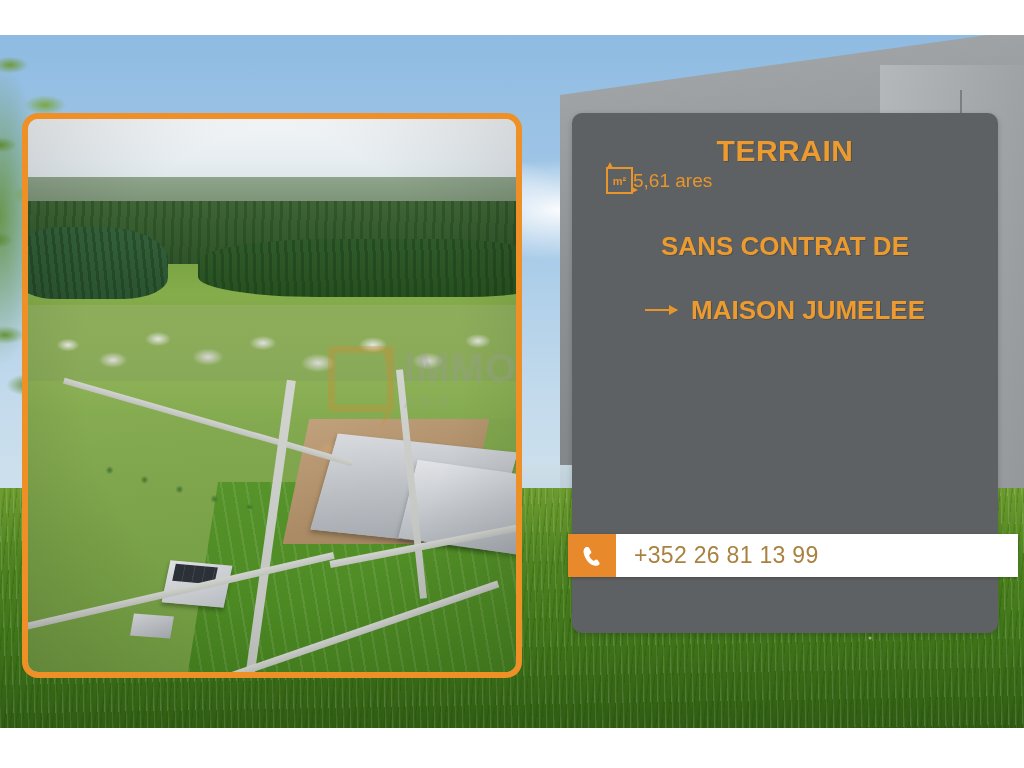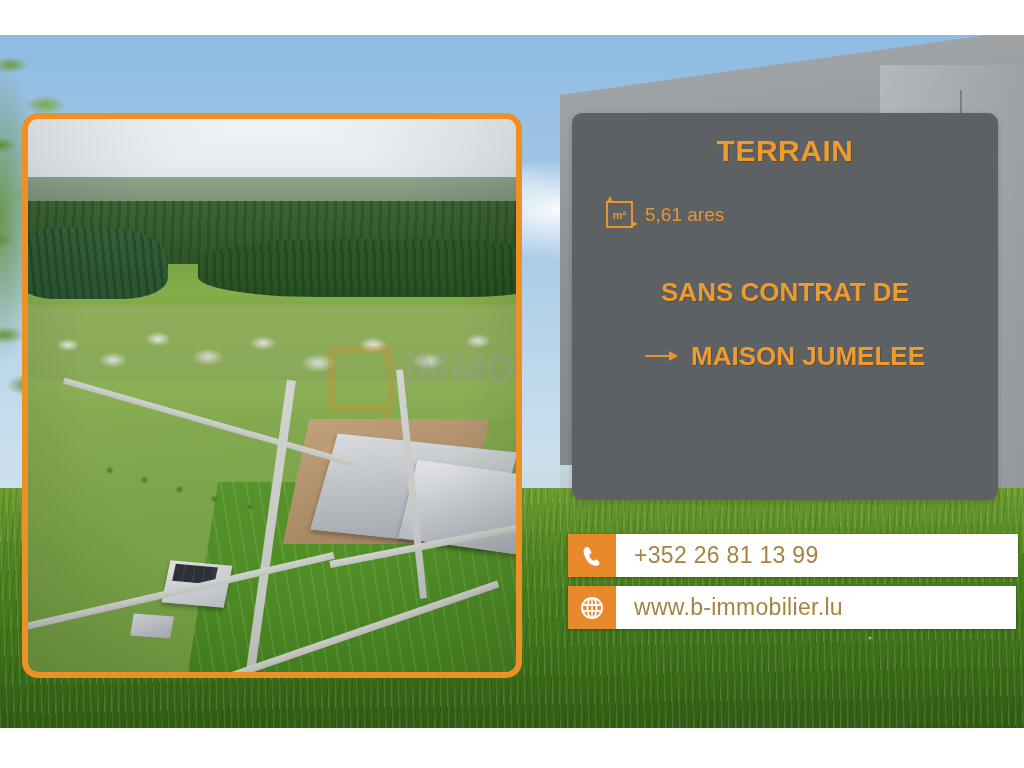--- a/index.html
+++ b/index.html
@@ -282,21 +282,21 @@
   }
   .wm-sub {
     font-size: 17px; letter-spacing: 5px;
     color: #9a9d9e; margin-top: 6px;
   }
 
   
   .info-panel {
     position: absolute;
     left: 572px; top: 113px;
-    width: 426px; height: 387px;
+    width: 426px; height: 520px;
     background: #5E6163;
     border-radius: 10px;
     padding: 22px 18px 0 18px;
     color: #ED9A2E;
     box-shadow: 0 2px 6px rgba(0,0,0,.18);
   }
   .headline {
     text-align: center;
     font-size: 30px;
     font-weight: 700;
@@ -309,22 +309,21 @@
     text-align: center;
     font-size: 28px;
     font-weight: 700;
     margin-top: 10px;
     color: #ED9A2E;
     text-shadow: 1px 1px 0 rgba(0,0,0,.18);
   }
   .area-row {
     display: flex;
     align-items: center;
-    gap: 12px;
-    margin-top: 34px;
+    gap: 0;
     padding-left: 16px;
   }
   .area-icon {
     position: relative;
     width: 27px; height: 27px;
     border: 2px solid #E8952C;
     flex: 0 0 auto;
     display: flex; align-items: center; justify-content: center;
     font-size: 11px; font-weight: 700; color: #E8952C;
   }
@@ -345,21 +344,21 @@
     border-left: 6px solid #E8952C;
   }
   .area-text {
     font-size: 19px; font-weight: 400; color: #E8952C;
   }
   .no-contract {
     text-align: center;
     font-size: 26px;
     font-weight: 700;
     line-height: 1.1;
-    margin-top: 50px;
+    margin-top: 38px;
     color: #ED9A2E;
     text-shadow: 1px 1px 0 rgba(0,0,0,.18);
   }
   .house-type {
     display: flex;
     align-items: center;
     justify-content: center;
     gap: 14px;
     margin-top: 34px;
   }
@@ -500,28 +499,16 @@
     <div class="contact-row row-phone">
       <div class="contact-icon">
         <svg width="24" height="24" viewBox="0 0 24 24" aria-hidden="true">
           <path fill="#ffffff" d="M6.6 3c-.6 0-1.2.3-1.6.8C3.9 5.2 3.3 6.9 3.6 8.6c.7 4.2 2.8 7.9 5.9 10.6 1.7 1.5 3.9 2.4 6.2 2.6 1.3.1 2.6-.4 3.5-1.4.5-.6.5-1.4.1-2l-1.5-2.1c-.5-.7-1.4-.9-2.1-.5l-1.8.9c-.3.2-.7.1-1-.1-1.6-1.3-2.9-3-3.7-4.9-.1-.3-.1-.7.2-.9l1.4-1.2c.6-.5.7-1.4.3-2.1L9.2 4.1C8.9 3.4 8.3 3 7.6 3h-1z"></path>
         </svg>
       </div>
       <div class="contact-text">+352 26 81 13 99</div>
     </div>
 
 
-    <div class="contact-row row-web">
-      <div class="contact-icon">
-        <svg width="24" height="24" viewBox="0 0 24 24" aria-hidden="true">
-          <circle cx="12" cy="12" r="10" fill="none" stroke="#ffffff" stroke-width="2"></circle>
-          <ellipse cx="12" cy="12" rx="4.6" ry="10" fill="none" stroke="#ffffff" stroke-width="1.8"></ellipse>
-          <line x1="2" y1="9" x2="22" y2="9" stroke="#ffffff" stroke-width="1.8"></line>
-          <line x1="2" y1="15" x2="22" y2="15" stroke="#ffffff" stroke-width="1.8"></line>
-          <line x1="12" y1="2" x2="12" y2="22" stroke="#ffffff" stroke-width="1.6"></line>
-        </svg>
-      </div>
-      <div class="contact-text">www.b-immobilier.lu</div>
-    </div>
 
   </div>
 
 </div>
 
 </body></html>

